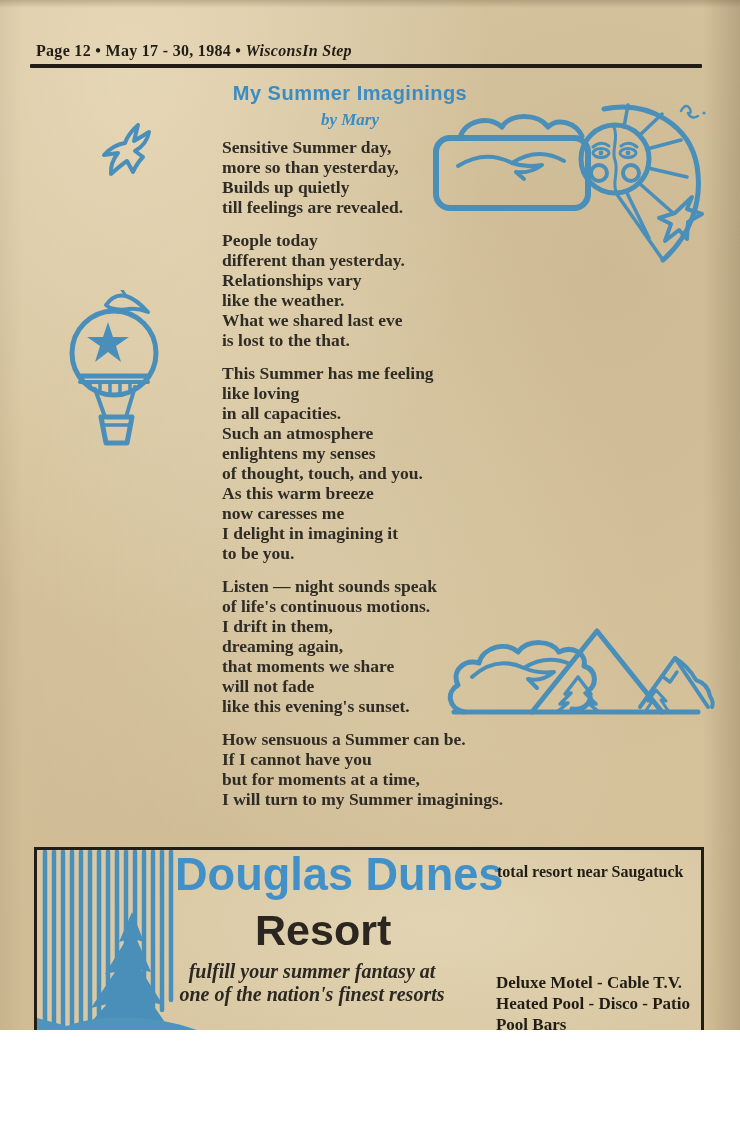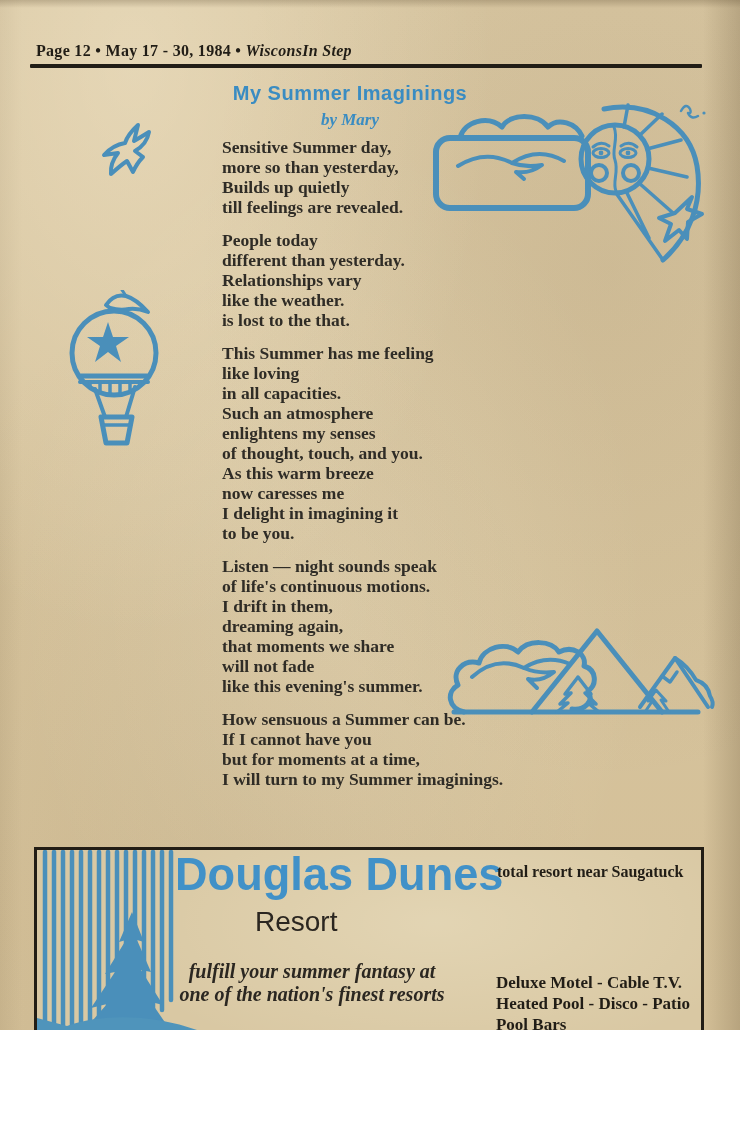--- a/index.html
+++ b/index.html
@@ -67,21 +67,21 @@
   }
   .ad-headline{
     left:138px; top:-4px;
     font-family:"Liberation Sans", sans-serif;
     font-weight:bold; font-size:47px; letter-spacing:0px;
     color:#4191c8; transform:scaleX(0.96); transform-origin:left top;
   }
   .ad-resort{
     left:218px; top:56px;
     font-family:"Liberation Sans", sans-serif;
-    font-weight:normal; font-size:28px; color:#2b2620;
+    font-weight:bold; font-size:43px; color:#2b2620;
   }
   .ad-note{
     left:460px; top:13px;
     font-size:16px; font-weight:bold; color:#211d16;
   }
   .ad-tagline{
     left:110px; top:110px; width:330px; text-align:center;
     font-style:italic; font-weight:bold; font-size:20px; line-height:23px;
     color:#2b2721;
   }
@@ -157,20 +157,21 @@
       <div class="pline">Sensitive Summer day,</div>
       <div class="pline">more so than yesterday,</div>
       <div class="pline">Builds up quietly</div>
       <div class="pline">till feelings are revealed.</div>
     </div>
     <div class="stanza">
       <div class="pline">People today</div>
       <div class="pline">different than yesterday.</div>
       <div class="pline">Relationships vary</div>
       <div class="pline">like the weather.</div>
+      <div class="pline">What we shared last eve</div>
       <div class="pline">is lost to the that.</div>
     </div>
     <div class="stanza">
       <div class="pline">This Summer has me feeling</div>
       <div class="pline">like loving</div>
       <div class="pline">in all capacities.</div>
       <div class="pline">Such an atmosphere</div>
       <div class="pline">enlightens my senses</div>
       <div class="pline">of thought, touch, and you.</div>
       <div class="pline">As this warm breeze</div>
@@ -178,21 +179,21 @@
       <div class="pline">I delight in imagining it</div>
       <div class="pline">to be you.</div>
     </div>
     <div class="stanza">
       <div class="pline">Listen — night sounds speak</div>
       <div class="pline">of life's continuous motions.</div>
       <div class="pline">I drift in them,</div>
       <div class="pline">dreaming again,</div>
       <div class="pline">that moments we share</div>
       <div class="pline">will not fade</div>
-      <div class="pline">like this evening's summer.</div>
+      <div class="pline">like this evening's sunset.</div>
     </div>
     <div class="stanza">
       <div class="pline">How sensuous a Summer can be.</div>
       <div class="pline">If I cannot have you</div>
       <div class="pline">but for moments at a time,</div>
       <div class="pline">I will turn to my Summer imaginings.</div>
     </div>
   </div>
 
   <svg class="abs" style="left:444px;top:614px;" width="274" height="114" viewBox="0 0 274 114">

